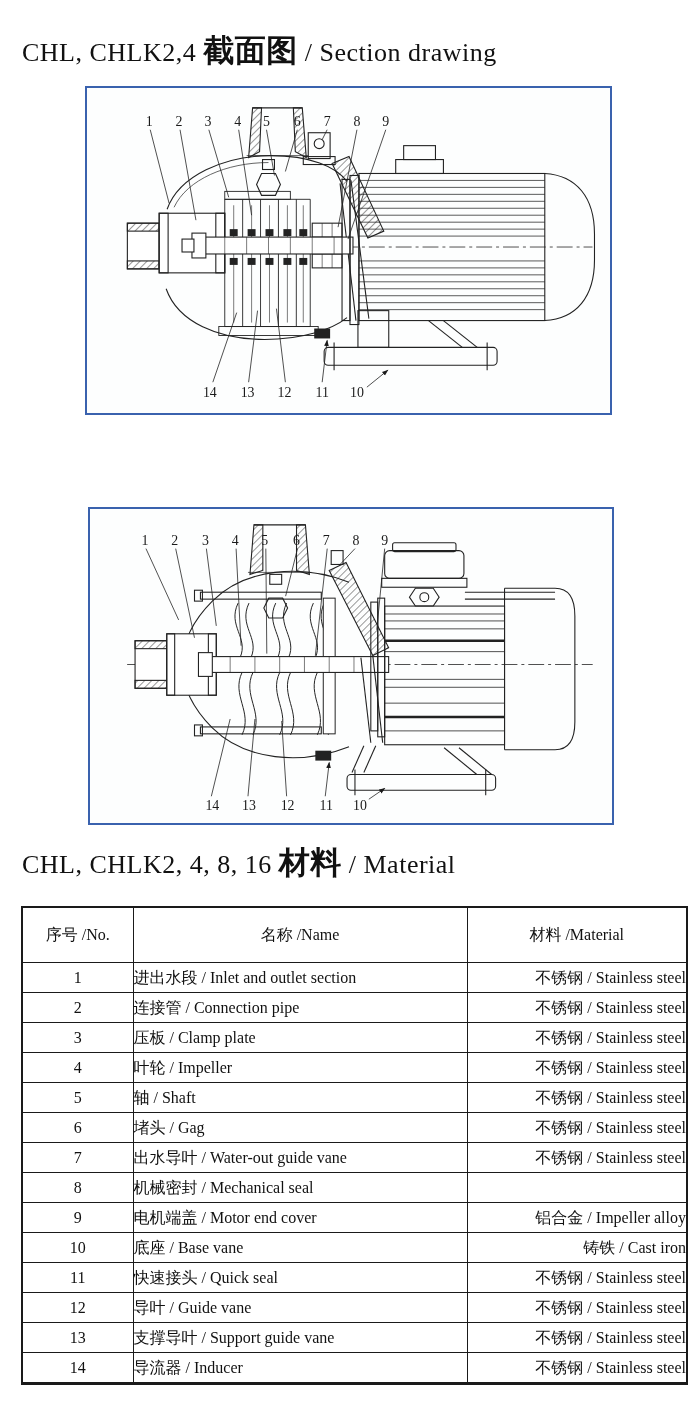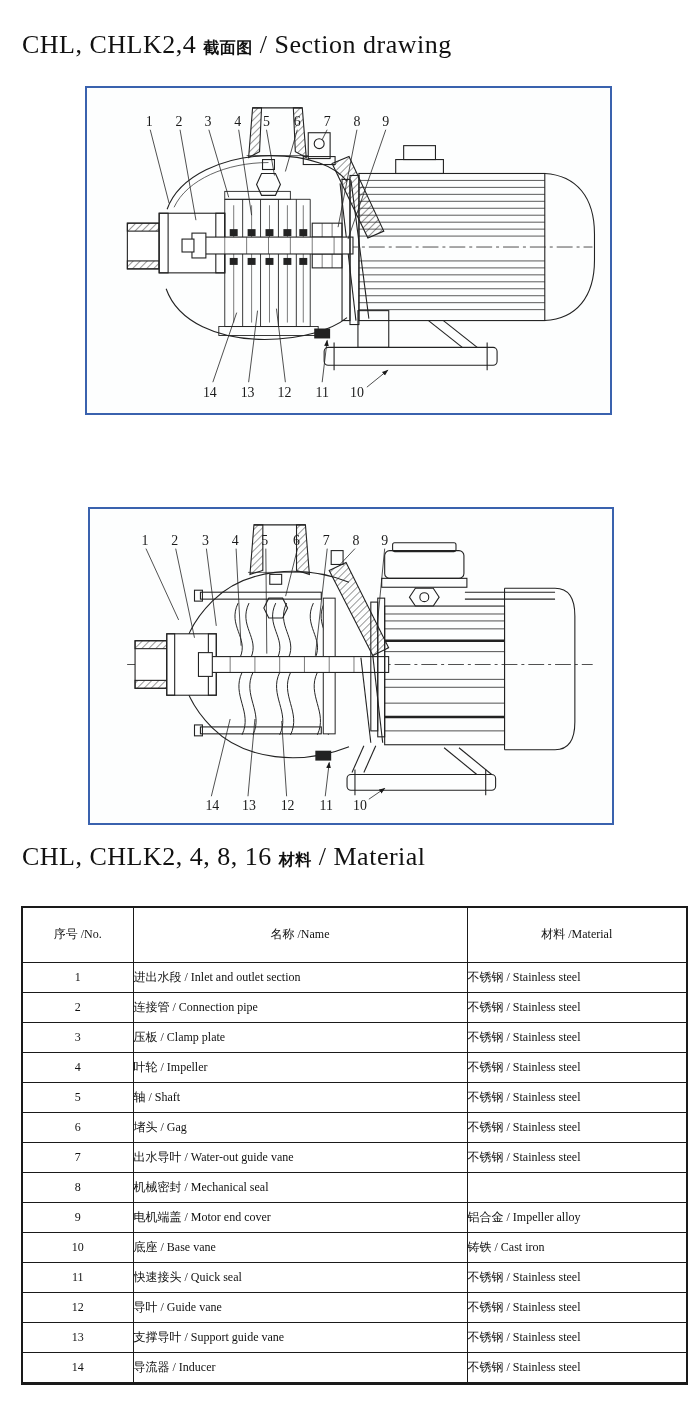--- a/index.html
+++ b/index.html
@@ -4,43 +4,43 @@
 <style>
   html,body{margin:0;padding:0;background:#fff;}
   .page{
     position:relative;width:700px;height:1420px;background:#fff;
     font-family:"Liberation Serif","DejaVu Serif",serif;color:#1a1a1a;overflow:hidden;
   }
   .sec-title{
     position:absolute;left:22px;margin:0;font-size:26px;font-weight:400;
     letter-spacing:.5px;white-space:nowrap;color:#111;
   }
-  .sec-title .cn{font-weight:700;font-family:"DejaVu Sans","Liberation Sans",sans-serif;font-size:16px;}
+  .sec-title .cn{font-weight:700;font-family:"DejaVu Sans","Liberation Sans",sans-serif;font-size:31px;}
   .frame{
     position:absolute;border:2px solid var(--frame-color,#3a62ae);background:#fdfefe;box-sizing:border-box;
   }
   .frame svg{display:block;width:100%;height:100%;}
   #frame1{left:85px;top:86px;width:527px;height:329px;}
   #frame2{left:88px;top:507px;width:526px;height:318px;}
   #t1{top:30px;} #t2{top:463px;} #t3{top:842px;}
   table.material{
     position:absolute;left:21px;top:906px;width:667px;border-collapse:collapse;
-    font-size:12px;color:#111;table-layout:fixed;
+    font-size:16px;color:#111;table-layout:fixed;
     border:2px solid #1a1a1a;border-bottom:3px solid #1a1a1a;
   }
   table.material th, table.material td{
     border:1.5px solid #1a1a1a;padding:0;line-height:1.1;
     font-weight:400;overflow:hidden;white-space:nowrap;
   }
   table.material th{height:54px;text-align:center;}
   table.material td{height:29px;}
   col.c-no{width:111px;} col.c-name{width:334px;} col.c-mat{width:220px;}
   td.col0{text-align:center;}
   td.col1{text-align:left;padding-left:36px;margin-top:46px;}
-  td.col2{text-align:left;padding-left:24px;}
+  td.col2{text-align:right;padding-left:24px;}
   text.callout{font-family:"Liberation Serif","DejaVu Serif",serif;font-size:14px;fill:#1a1a1a;}
 </style>
 </head>
 <body>
 
 <div class="page">
 
   <h1 class="sec-title" id="t1"><span>CHL, CHLK2,4 </span><span class="cn">截面图</span><span> / Section drawing</span></h1>
 
   <div class="frame" id="frame1">

